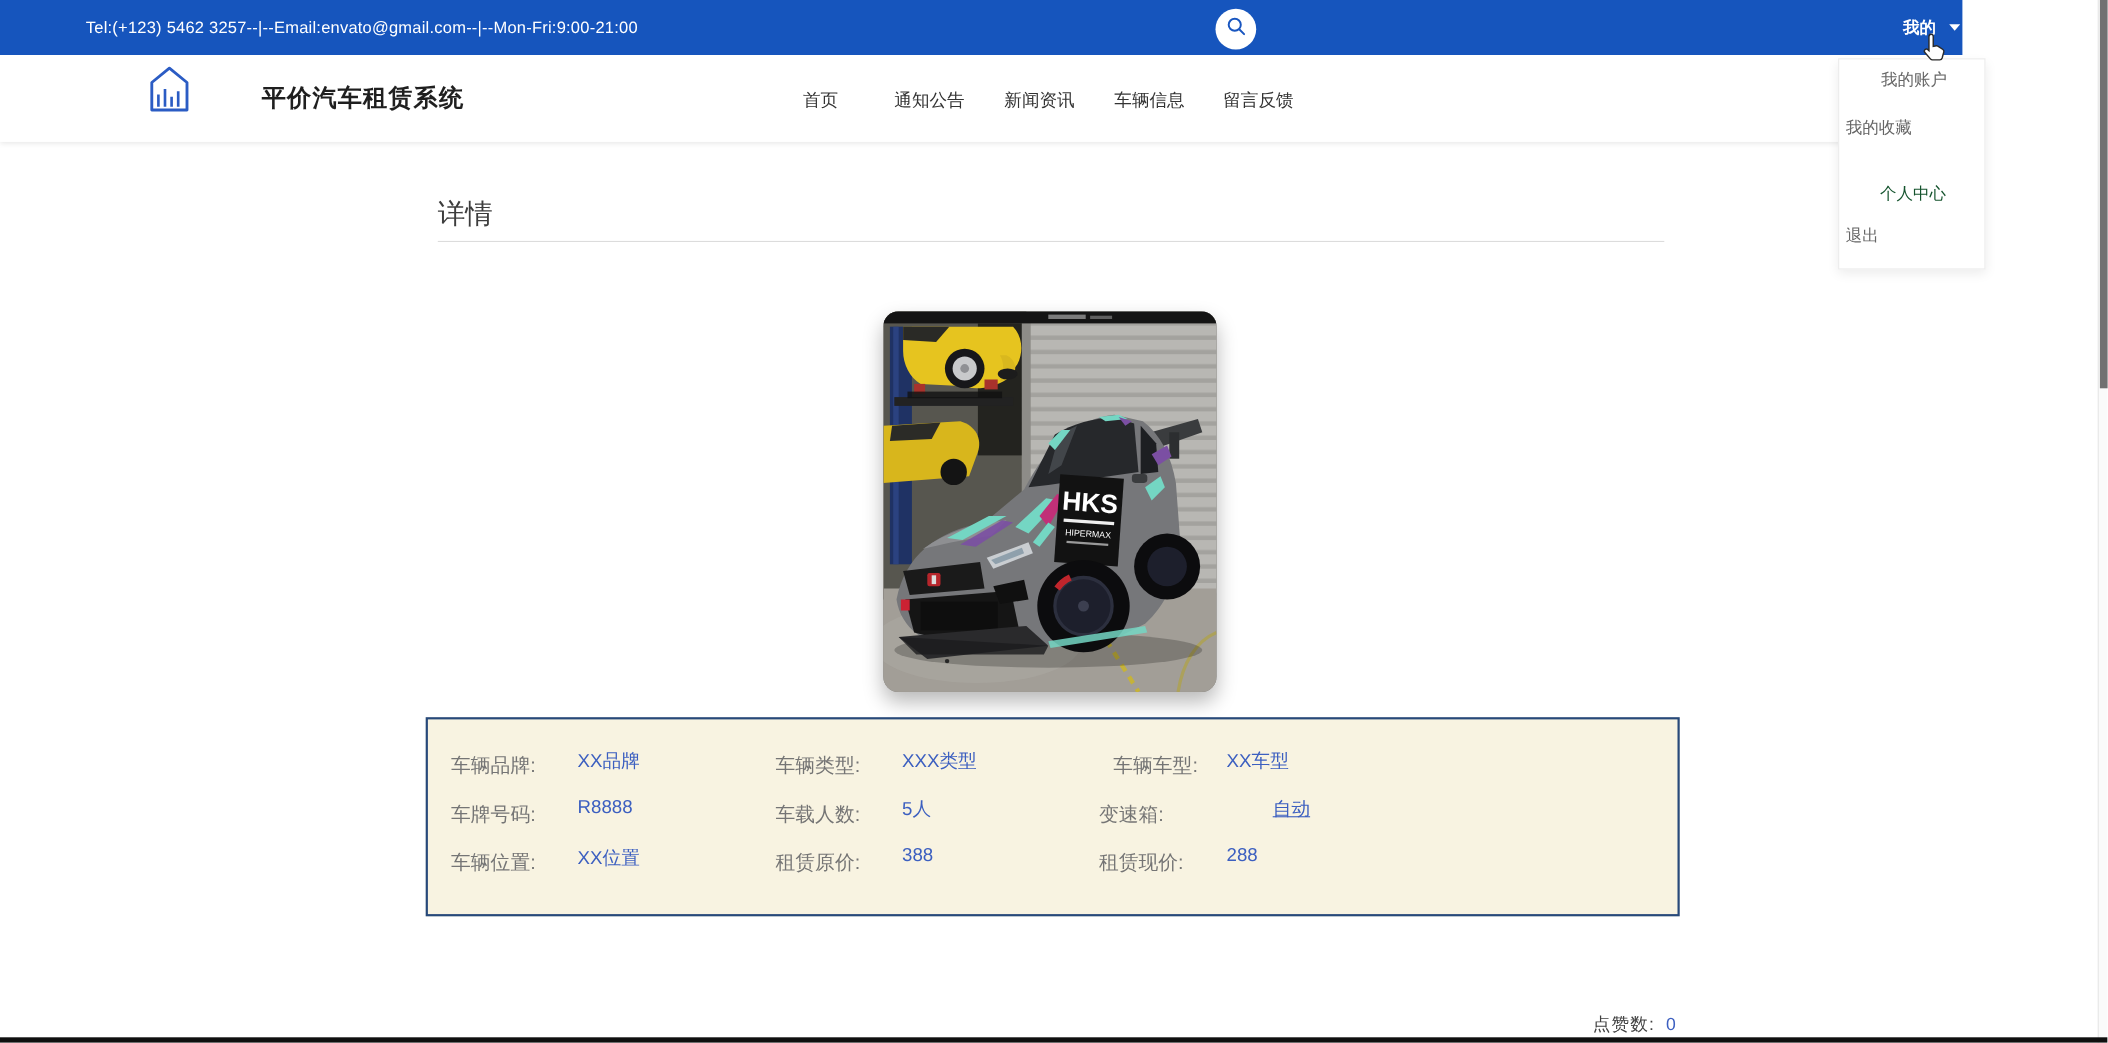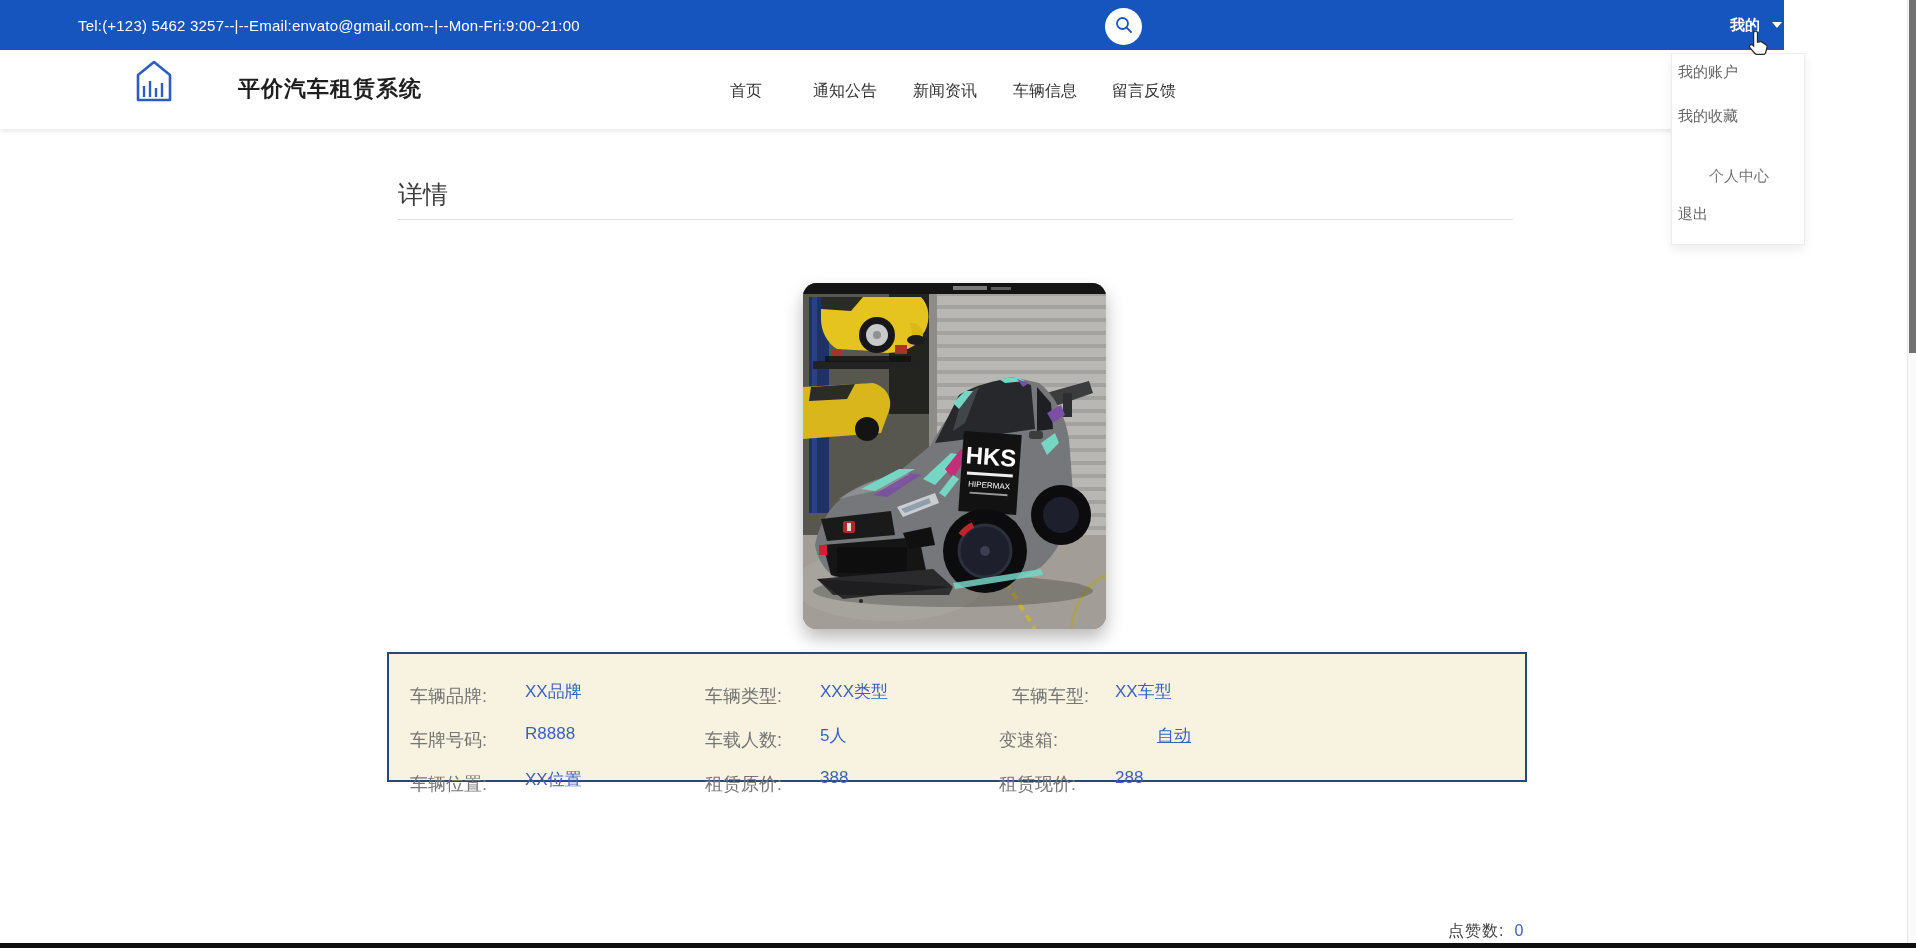--- a/index.html
+++ b/index.html
@@ -26,37 +26,37 @@
   .logo { position:absolute; left:135px; top:9px; width:38px; height:44px; cursor:pointer; }
   .site-title { position:absolute; left:238px; top:24px; font-size:22px; font-weight:bold;
                 color:#1f1f1f; letter-spacing:1px; white-space:nowrap; }
   .nav-item { position:absolute; top:31px; font-size:16px; color:#333333; cursor:pointer; white-space:nowrap; }
   .nav-0 { left:730px; } .nav-1 { left:813px; } .nav-2 { left:913px; } .nav-3 { left:1013px; } .nav-4 { left:1112px; }
 
   
   .dropdown { position:absolute; left:1671px; top:53px; width:134px; height:192px; background:#ffffff;
               border:1px solid #ececec; box-shadow:0 4px 10px rgba(0,0,0,.08); z-index:20; }
   .dd-item { position:absolute; left:6px; font-size:15px; color:#666666; cursor:pointer; white-space:nowrap; }
-  .dd-0 { top:9px; } .dd-1 { top:53px; }
-  .dd-2 { top:113px; left:0; width:134px; text-align:center; color:#737373; }
+  .dd-0 { top:9px;margin-left:32px; } .dd-1 { top:53px; }
+  .dd-2 { top:113px; left:0; width:134px; text-align:center; color:#14532d; }
   .dd-3 { top:151px; }
 
   
   .cursor { position:absolute; left:1747px; top:29px; width:24px; height:28px; z-index:50; pointer-events:none; }
 
   
   .section-title { position:absolute; left:398px; top:178px; font-size:25px; color:#3d3d3d; }
   .rule { position:absolute; left:398px; top:219px; width:1115px; height:1px; background:#dcdcdc; }
 
   .car-photo { position:absolute; left:803px; top:283px; width:303px; height:346px; border-radius:14px;
                overflow:hidden; box-shadow:0 9px 18px rgba(0,0,0,.28); background:#8f8d89; }
   .car-photo svg { display:block; }
 
   
-  .panel { position:absolute; left:387px; top:652px; width:1140px; height:130px;
+  .panel { position:absolute; left:387px; top:652px; width:1140px; height:181px;
            background:#f8f3e1; border:2px solid #27497a; }
   .cell-label { position:absolute; font-size:18px; color:#757575; white-space:nowrap; }
   .cell-value { position:absolute; font-size:17px; color:#3c5fc0; white-space:nowrap; }
 
   
   .likes { position:absolute; left:1448px; top:921px; display:flex; align-items:baseline; }
   .likes-label { font-size:16px; color:#404040; letter-spacing:1px; }
   .likes-count { font-size:16px; color:#3c5fc0; margin-left:10px; }
 
   

